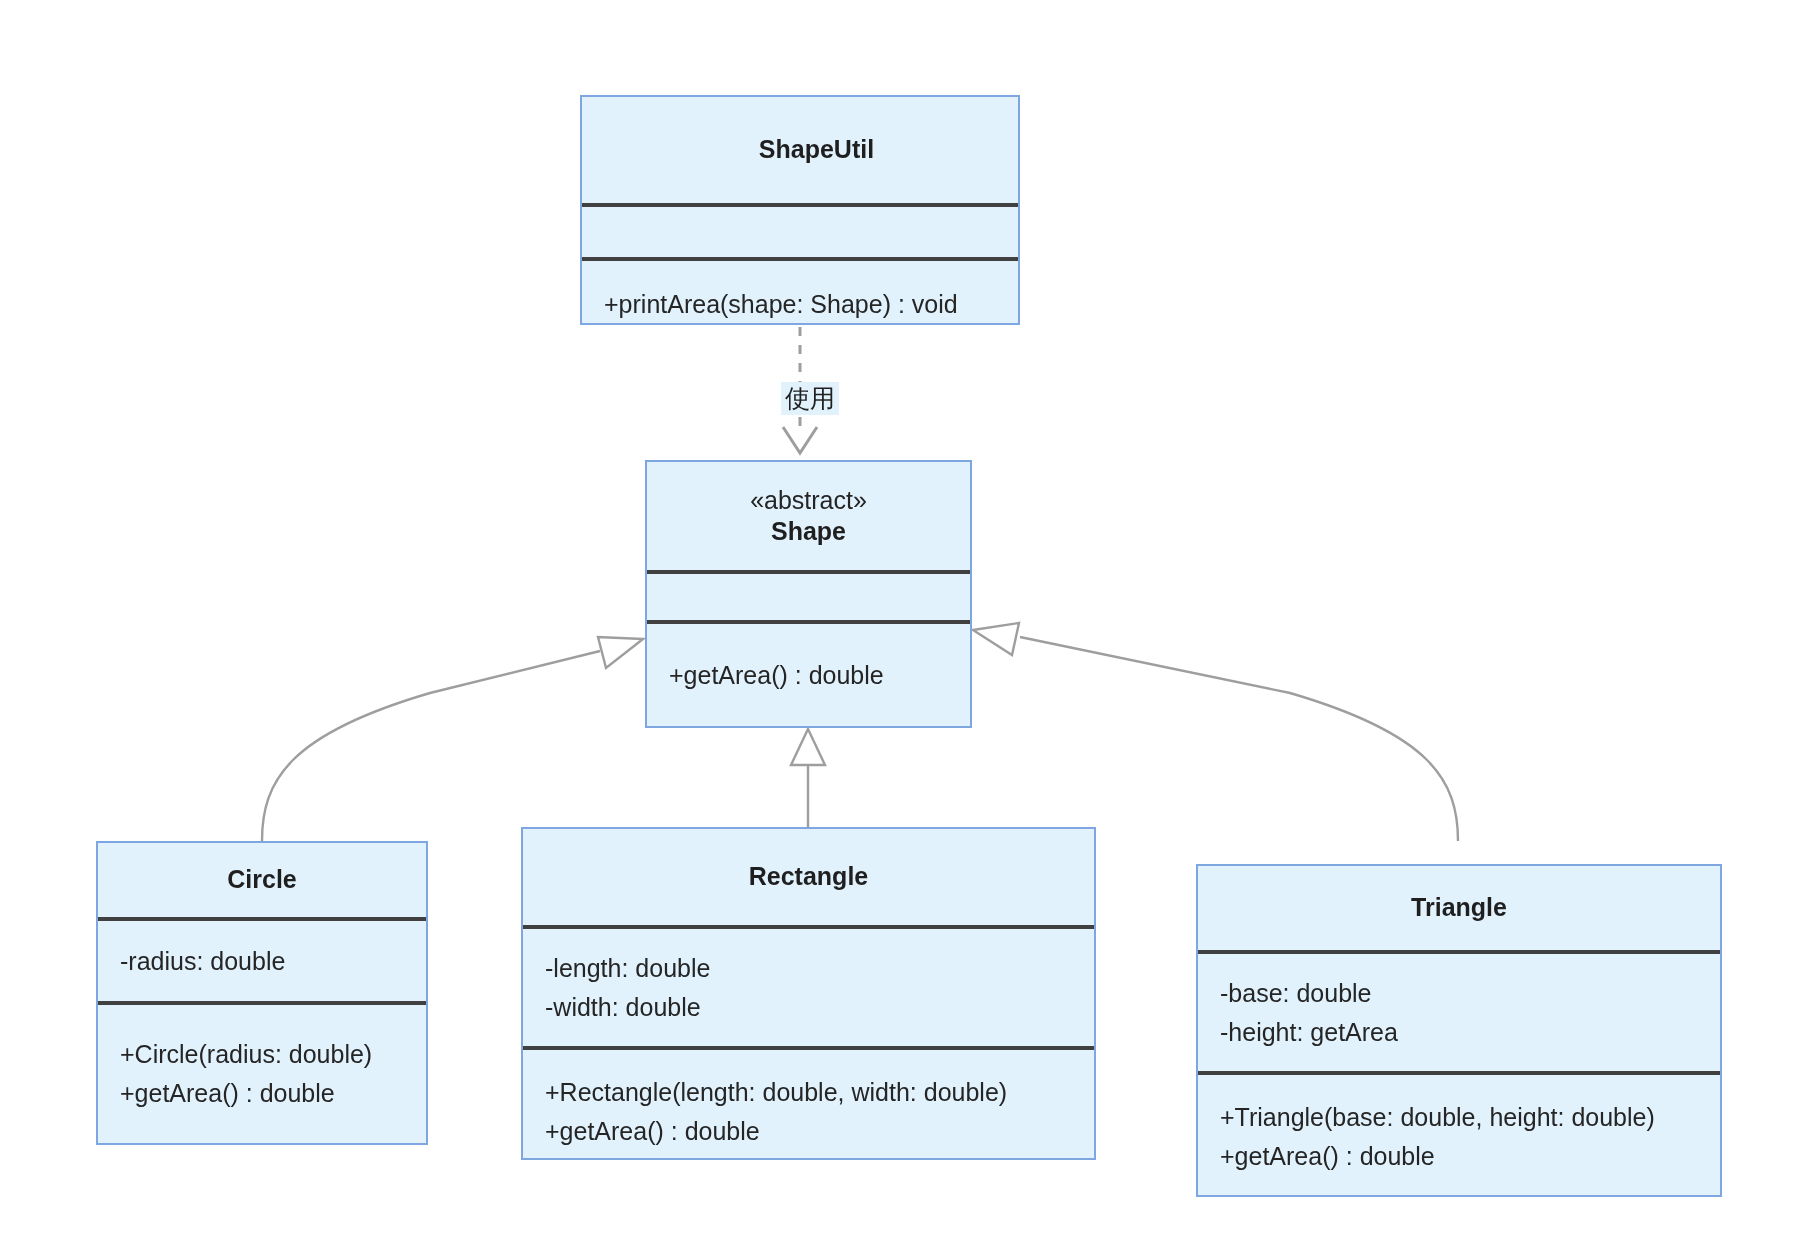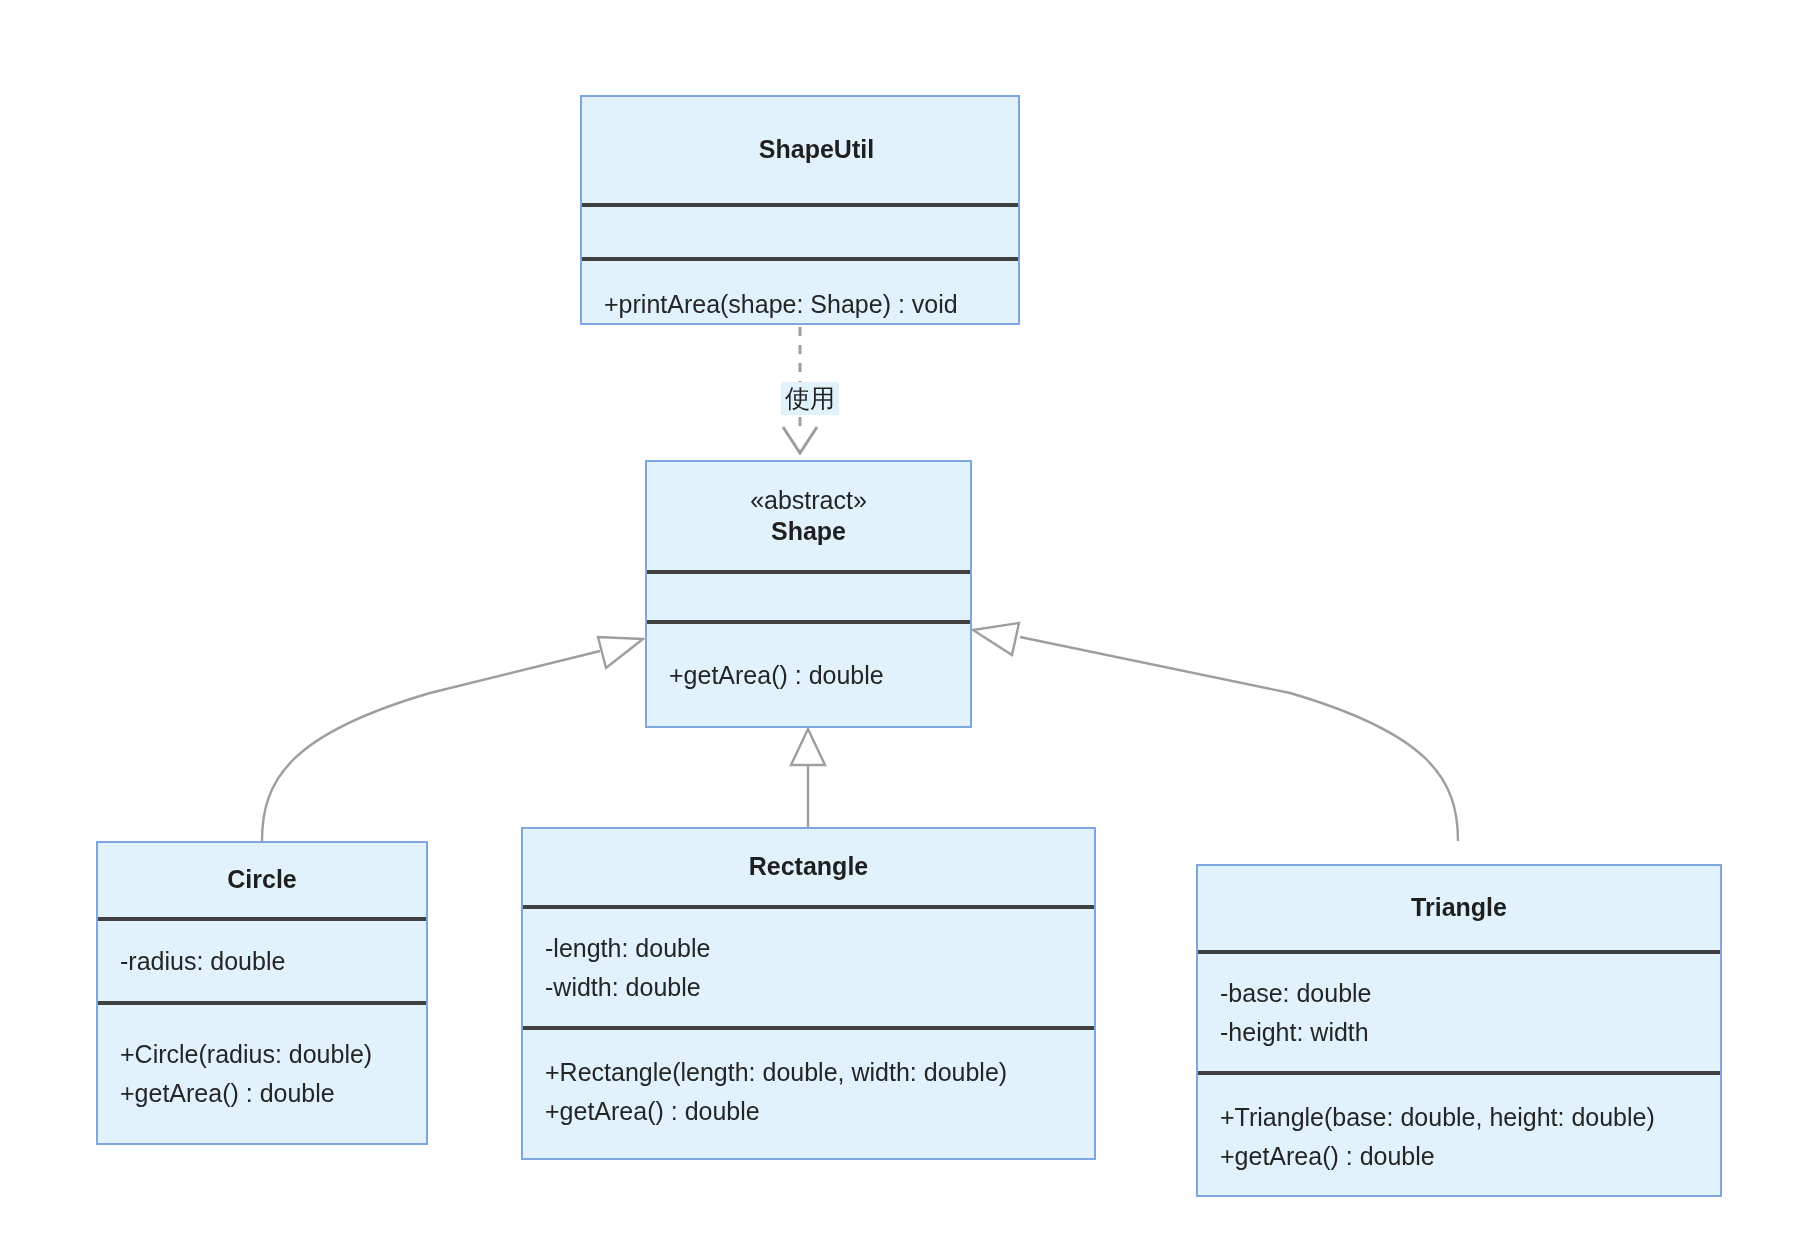--- a/index.html
+++ b/index.html
@@ -154,40 +154,40 @@
     <div class="uml-compartment cmp-body" style="height:84px;">
       <div class="member-line">-radius: double</div>
     </div>
     <div class="uml-compartment cmp-body" style="height:142px;">
       <div class="member-line">+Circle(radius: double)</div>
       <div class="member-line">+getArea() : double</div>
     </div>
   </div>
 
   <div class="uml-class" style="left:521px; top:827px; width:575px; height:333px;">
-    <div class="uml-compartment cmp-title" style="height:76px;">
+    <div class="uml-compartment cmp-title" style="height:96px;">
       <div class="class-name">Rectangle</div>
     </div>
     <div class="uml-compartment cmp-body" style="height:121px;">
       <div class="member-line">-length: double</div>
       <div class="member-line">-width: double</div>
     </div>
     <div class="uml-compartment cmp-body" style="height:128px;justify-content:center;">
       <div class="member-line">+Rectangle(length: double, width: double)</div>
       <div class="member-line">+getArea() : double</div>
     </div>
   </div>
 
   <div class="uml-class" style="left:1196px; top:864px; width:526px; height:333px;">
     <div class="uml-compartment cmp-title" style="height:84px;">
       <div class="class-name">Triangle</div>
     </div>
     <div class="uml-compartment cmp-body" style="height:121px;">
       <div class="member-line">-base: double</div>
-      <div class="member-line">-height: width</div>
+      <div class="member-line">-height: getArea</div>
     </div>
     <div class="uml-compartment cmp-body" style="height:128px;">
       <div class="member-line">+Triangle(base: double, height: double)</div>
       <div class="member-line">+getArea() : double</div>
     </div>
   </div>
 
 </div>
 
 </body></html>

